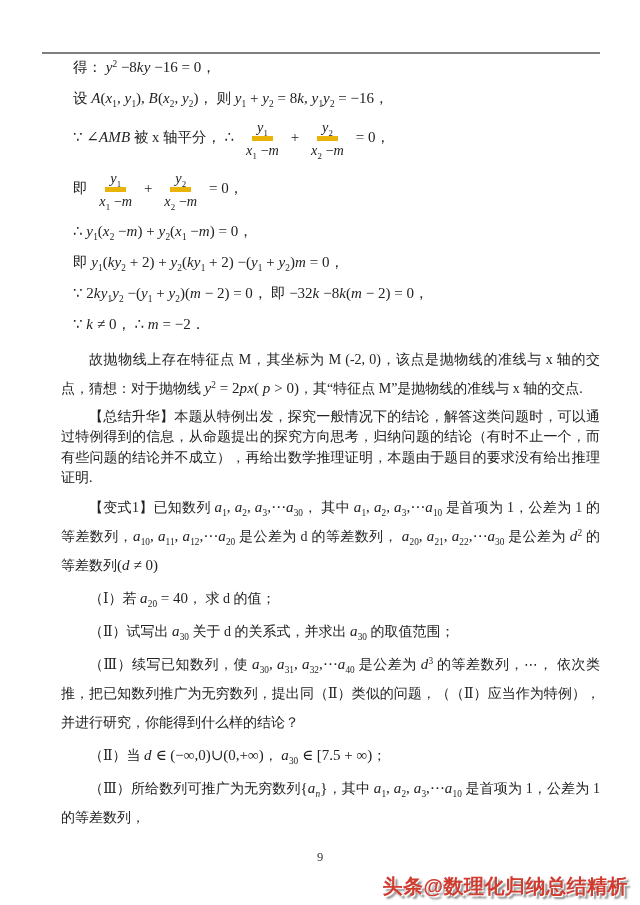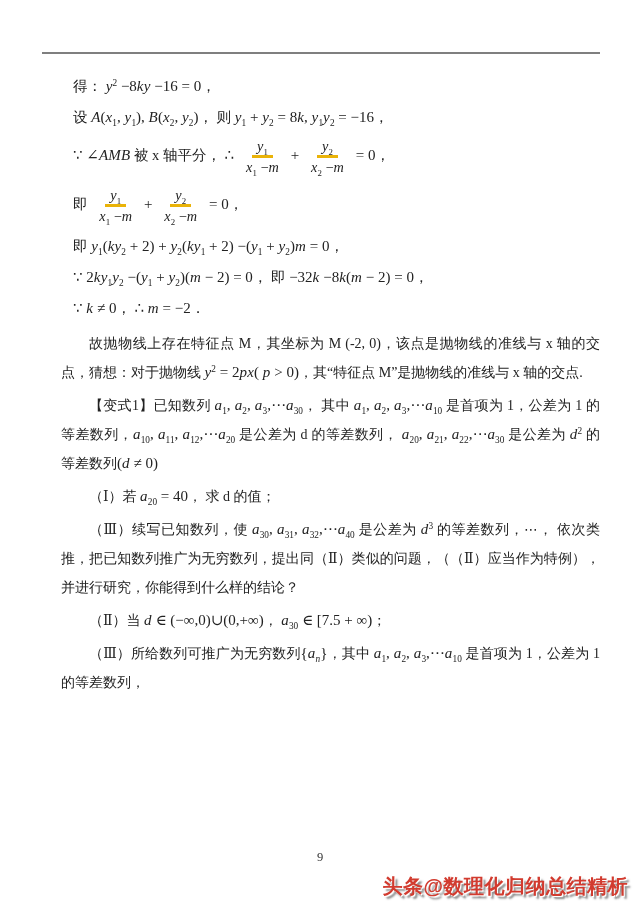--- a/index.html
+++ b/index.html
@@ -10,21 +10,21 @@
     background:#ffffff;
     overflow:hidden;
     font-family:"Liberation Serif","DejaVu Serif",serif;
     color:#222;
   }
   .rule{
     position:absolute;top:52px;left:42px;right:40px;height:2px;
     background:#7f7f7f;
   }
   .body{
-    position:absolute;top:76px;left:44px;right:40px;
+    position:absolute;top:57px;left:44px;right:40px;
   }
   .line-math{
     margin:0 0 11px 2em;
     font-size:14.5px;
     line-height:20px;
   }
   .para{
     font-size:14px;
     text-align:justify;
     text-indent:2em;
@@ -39,21 +39,21 @@
   }
   .math i{font-style:italic;letter-spacing:.2px;}
   .cn{font-family:"Liberation Serif","DejaVu Serif","DejaVu Sans",serif;}
   sub,sup{font-size:.62em;line-height:0;}
   sub{vertical-align:-.4em;}
   sup{vertical-align:.55em;}
   .frac{
     display:inline-flex;flex-direction:column;align-items:center;
     vertical-align:middle;margin:0 3px;line-height:1.15;font-size:.95em;
   }
-  .fnum{padding:0 5px 1px 5px;border-bottom:3px solid #eab308;}
+  .fnum{padding:0 5px 1px 5px;border-bottom:5px solid #eab308;}
   .fden{padding:1px 5px 0 5px;}
   .footer-pageno{
     position:absolute;left:0;right:0;bottom:40px;
     text-align:center;font-size:12.5px;color:#333;
   }
   .watermark{
     position:absolute;right:12px;bottom:5px;
     font-family:"Liberation Sans","DejaVu Sans",sans-serif;
     font-weight:700;font-size:20px;letter-spacing:.5px;
     text-shadow:1px 1px 0 #ffffff,3px 3px 2px rgba(110,110,110,.85);
@@ -75,26 +75,29 @@
             <span class="fnum"><i>y</i><sub>2</sub></span>
             <span class="fden"><i>x</i><sub>2</sub> −<i>m</i></span>
           </span> = 0</span><span class="cn">，</span></div>
       <div class="line-math"><span class="cn">即 </span><span class="math"><span class="frac">
             <span class="fnum"><i>y</i><sub>1</sub></span>
             <span class="fden"><i>x</i><sub>1</sub> −<i>m</i></span>
           </span> + <span class="frac">
             <span class="fnum"><i>y</i><sub>2</sub></span>
             <span class="fden"><i>x</i><sub>2</sub> −<i>m</i></span>
           </span> = 0</span><span class="cn">，</span></div>
+      <div class="line-math"><span class="math">∴ <i>y</i><sub>1</sub>(<i>x</i><sub>2</sub> −<i>m</i>) + <i>y</i><sub>2</sub>(<i>x</i><sub>1</sub> −<i>m</i>) = 0</span><span class="cn">，</span></div>
       <div class="line-math"><span class="cn">即 </span><span class="math"><i>y</i><sub>1</sub>(<i>k</i><i>y</i><sub>2</sub> + 2) + <i>y</i><sub>2</sub>(<i>k</i><i>y</i><sub>1</sub> + 2) −(<i>y</i><sub>1</sub> + <i>y</i><sub>2</sub>)<i>m</i> = 0</span><span class="cn">，</span></div>
       <div class="line-math"><span class="math">∵ 2<i>k</i><i>y</i><sub>1</sub><i>y</i><sub>2</sub> −(<i>y</i><sub>1</sub> + <i>y</i><sub>2</sub>)(<i>m</i> − 2) = 0</span><span class="cn">， 即 </span><span class="math">−32<i>k</i> −8<i>k</i>(<i>m</i> − 2) = 0</span><span class="cn">，</span></div>
       <div class="line-math"><span class="math">∵ <i>k</i> ≠ 0</span><span class="cn">， </span><span class="math">∴ <i>m</i> = −2</span><span class="cn">．</span></div>
       <div class="para rich"><span class="cn">故抛物线上存在特征点 M，其坐标为 M (-2, 0)，该点是抛物线的准线与 x 轴的交点，猜想：对于抛物线 </span><span class="math"><i>y</i><sup>2</sup> = 2<i>p</i><i>x</i>( <i>p</i> &gt; 0)</span><span class="cn">，其“特征点 M”是抛物线的准线与 x 轴的交点.</span></div>
+      <div class="para tight"><span class="cn">【总结升华】本题从特例出发，探究一般情况下的结论，解答这类问题时，可以通过特例得到的信息，从命题提出的探究方向思考，归纳问题的结论（有时不止一个，而有些问题的结论并不成立），再给出数学推理证明，本题由于题目的要求没有给出推理证明.</span></div>
       <div class="para rich"><span class="cn">【变式1】已知数列 </span><span class="math"><i>a</i><sub>1</sub>, <i>a</i><sub>2</sub>, <i>a</i><sub>3</sub>,⋯<i>a</i><sub>30</sub></span><span class="cn">， 其中 </span><span class="math"><i>a</i><sub>1</sub>, <i>a</i><sub>2</sub>, <i>a</i><sub>3</sub>,⋯<i>a</i><sub>10</sub></span><span class="cn"> 是首项为 1，公差为 1 的等差数列，</span><span class="math"><i>a</i><sub>10</sub>, <i>a</i><sub>11</sub>, <i>a</i><sub>12</sub>,⋯<i>a</i><sub>20</sub></span><span class="cn"> 是公差为 d 的等差数列， </span><span class="math"><i>a</i><sub>20</sub>, <i>a</i><sub>21</sub>, <i>a</i><sub>22</sub>,⋯<i>a</i><sub>30</sub></span><span class="cn"> 是公差为 </span><span class="math"><i>d</i><sup>2</sup></span><span class="cn"> 的等差数列</span><span class="math">(<i>d</i> ≠ 0)</span></div>
       <div class="para rich"><span class="cn">（Ⅰ）若 </span><span class="math"><i>a</i><sub>20</sub> = 40</span><span class="cn">， 求 d 的值；</span></div>
+      <div class="para rich"><span class="cn">（Ⅱ）试写出 </span><span class="math"><i>a</i><sub>30</sub></span><span class="cn"> 关于 d 的关系式，并求出 </span><span class="math"><i>a</i><sub>30</sub></span><span class="cn"> 的取值范围；</span></div>
       <div class="para rich"><span class="cn">（Ⅲ）续写已知数列，使 </span><span class="math"><i>a</i><sub>30</sub>, <i>a</i><sub>31</sub>, <i>a</i><sub>32</sub>,⋯<i>a</i><sub>40</sub></span><span class="cn"> 是公差为 </span><span class="math"><i>d</i><sup>3</sup></span><span class="cn"> 的等差数列，⋯， 依次类推，把已知数列推广为无穷数列，提出同（Ⅱ）类似的问题，（（Ⅱ）应当作为特例），并进行研究，你能得到什么样的结论？</span></div>
       <div class="para rich"><span class="cn">（Ⅱ）当 </span><span class="math"><i>d</i> ∈ (−∞,0)∪(0,+∞)</span><span class="cn">， </span><span class="math"><i>a</i><sub>30</sub> ∈ [7.5 + ∞)</span><span class="cn">；</span></div>
       <div class="para rich"><span class="cn">（Ⅲ）所给数列可推广为无穷数列</span><span class="math">{<i>a</i><sub><i>n</i></sub>}</span><span class="cn">，其中 </span><span class="math"><i>a</i><sub>1</sub>, <i>a</i><sub>2</sub>, <i>a</i><sub>3</sub>,⋯<i>a</i><sub>10</sub></span><span class="cn"> 是首项为 1，公差为 1 的等差数列，</span></div>
     </div>
   <div class="footer-pageno">
     <span>9</span>
   </div>
   <div class="watermark" style="color: rgb(210, 59, 47);">头条@数理化归纳总结精析</div>
 </div>
 

